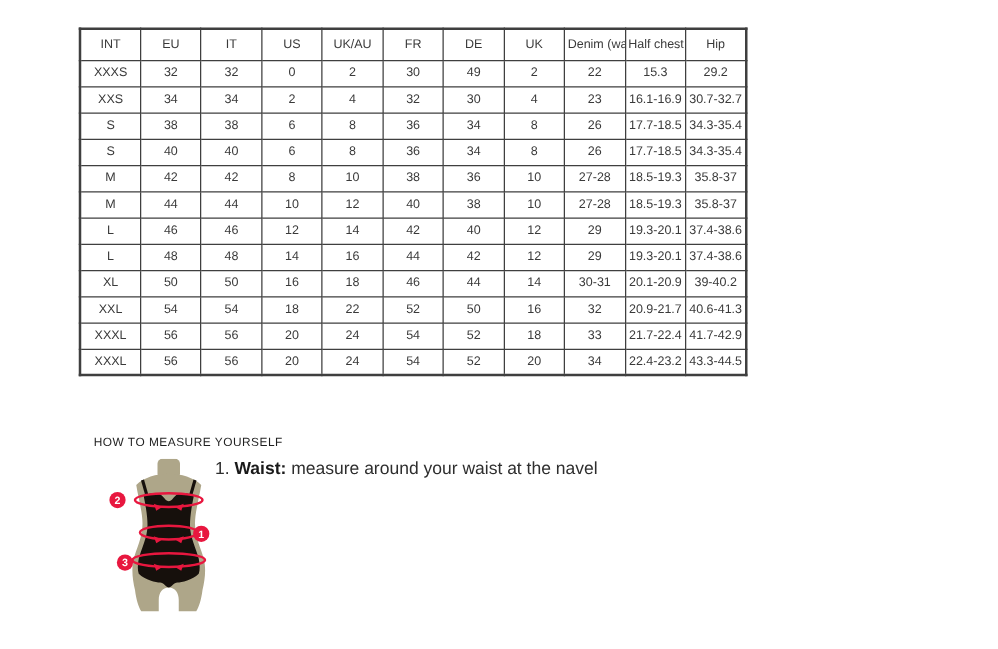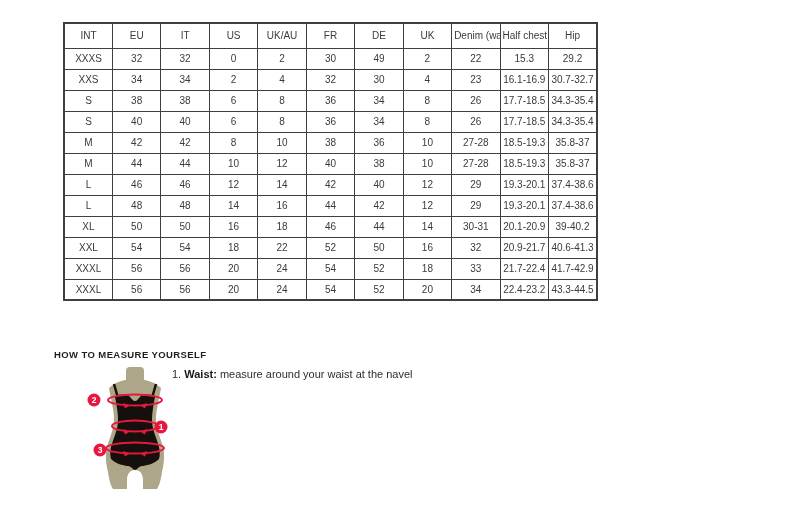--- a/index.html
+++ b/index.html
@@ -31,30 +31,30 @@
     padding: 0 2px;
     overflow: hidden;
     white-space: nowrap;
   }
   .size-table th { height: 25px; }
   .size-table td { height: 21px; }
 
   
   .measure-title {
     position: absolute;
-    left: 54px; top: 349px;
+    left: 75px; top: 349px;
     font-size: 9.5px;
-    font-weight: 700;
+    font-weight: 400;
     letter-spacing: 0.4px;
     color: #1f1f1f;
   }
   .measure-steps {
     position: absolute;
     left: 172px; top: 369px;
-    font-size: 11px;
+    font-size: 14px;
     color: #2e2e2e;
   }
   .measure-step { margin-bottom: 7px; line-height: 11px; }
   .measure-step b { color: #1a1a1a; }
 
   .figure-wrap {
     position: absolute;
     left: 85px; top: 367px;
     width: 100px; height: 125px;
   }

